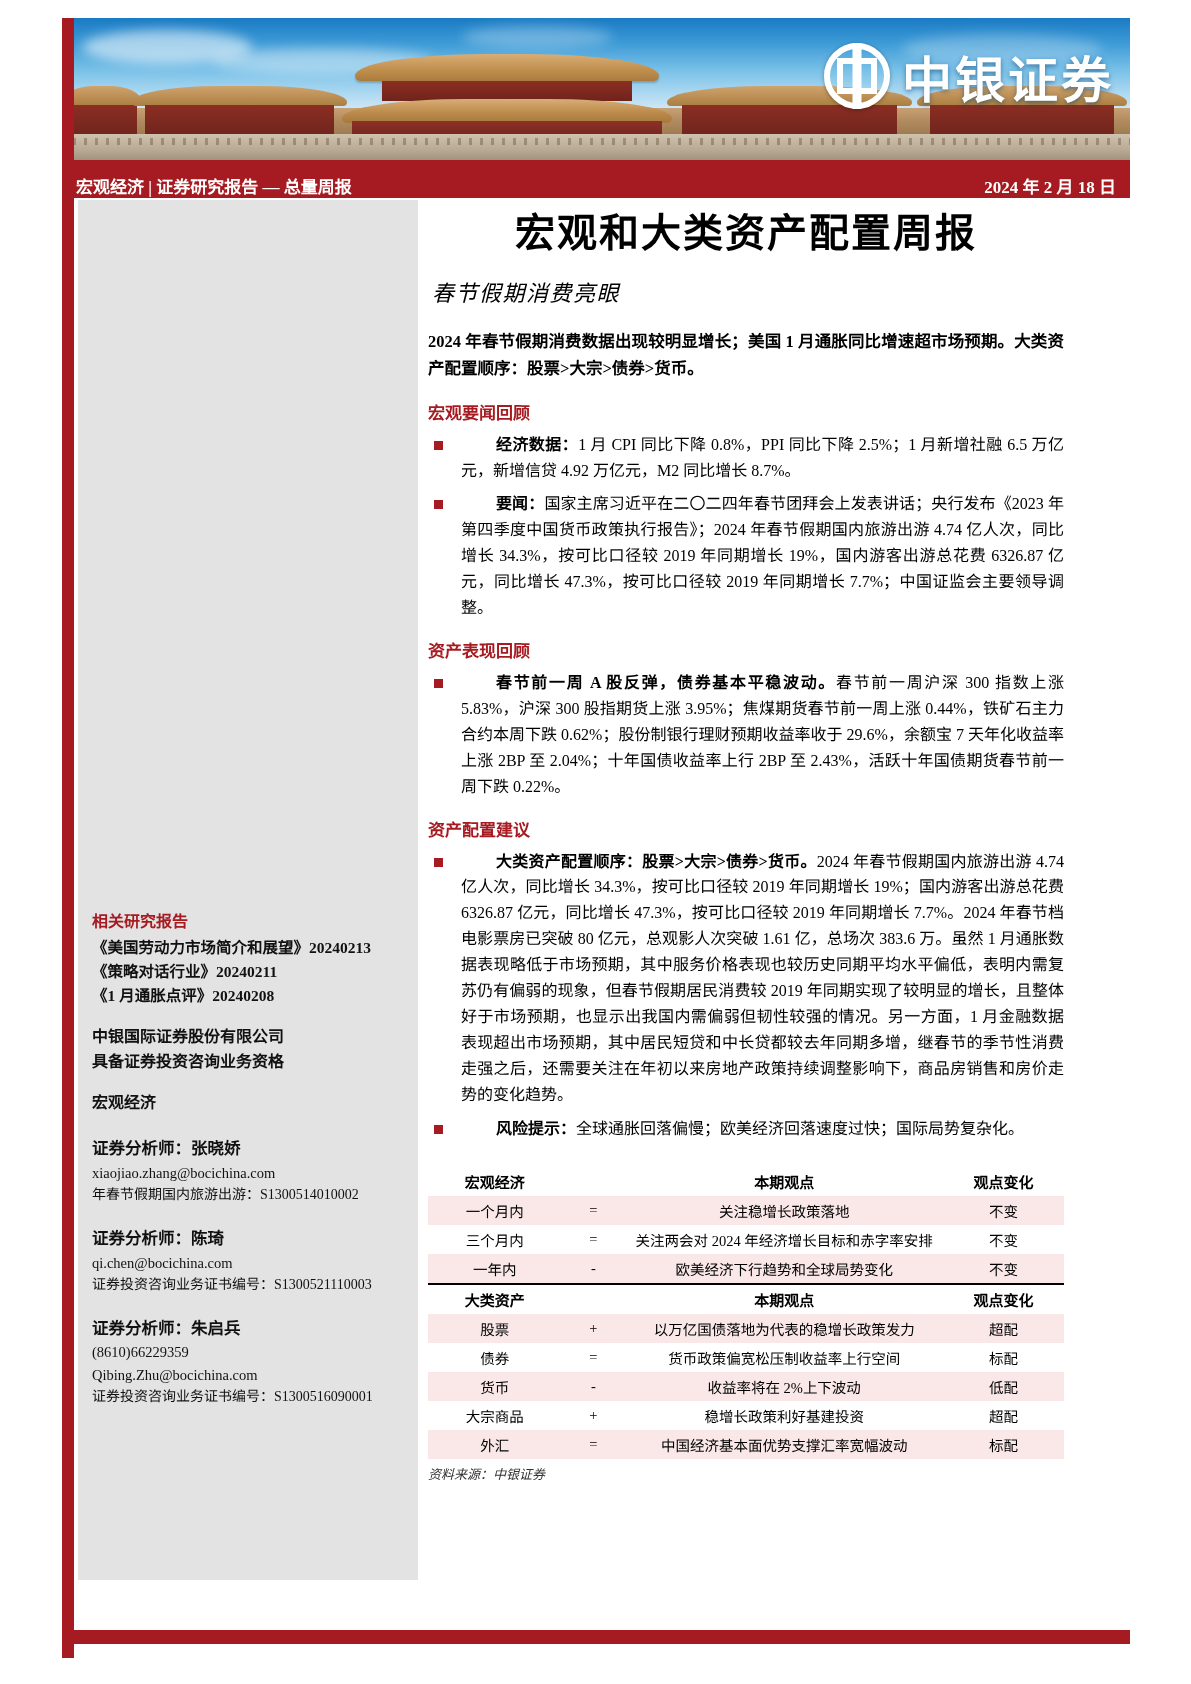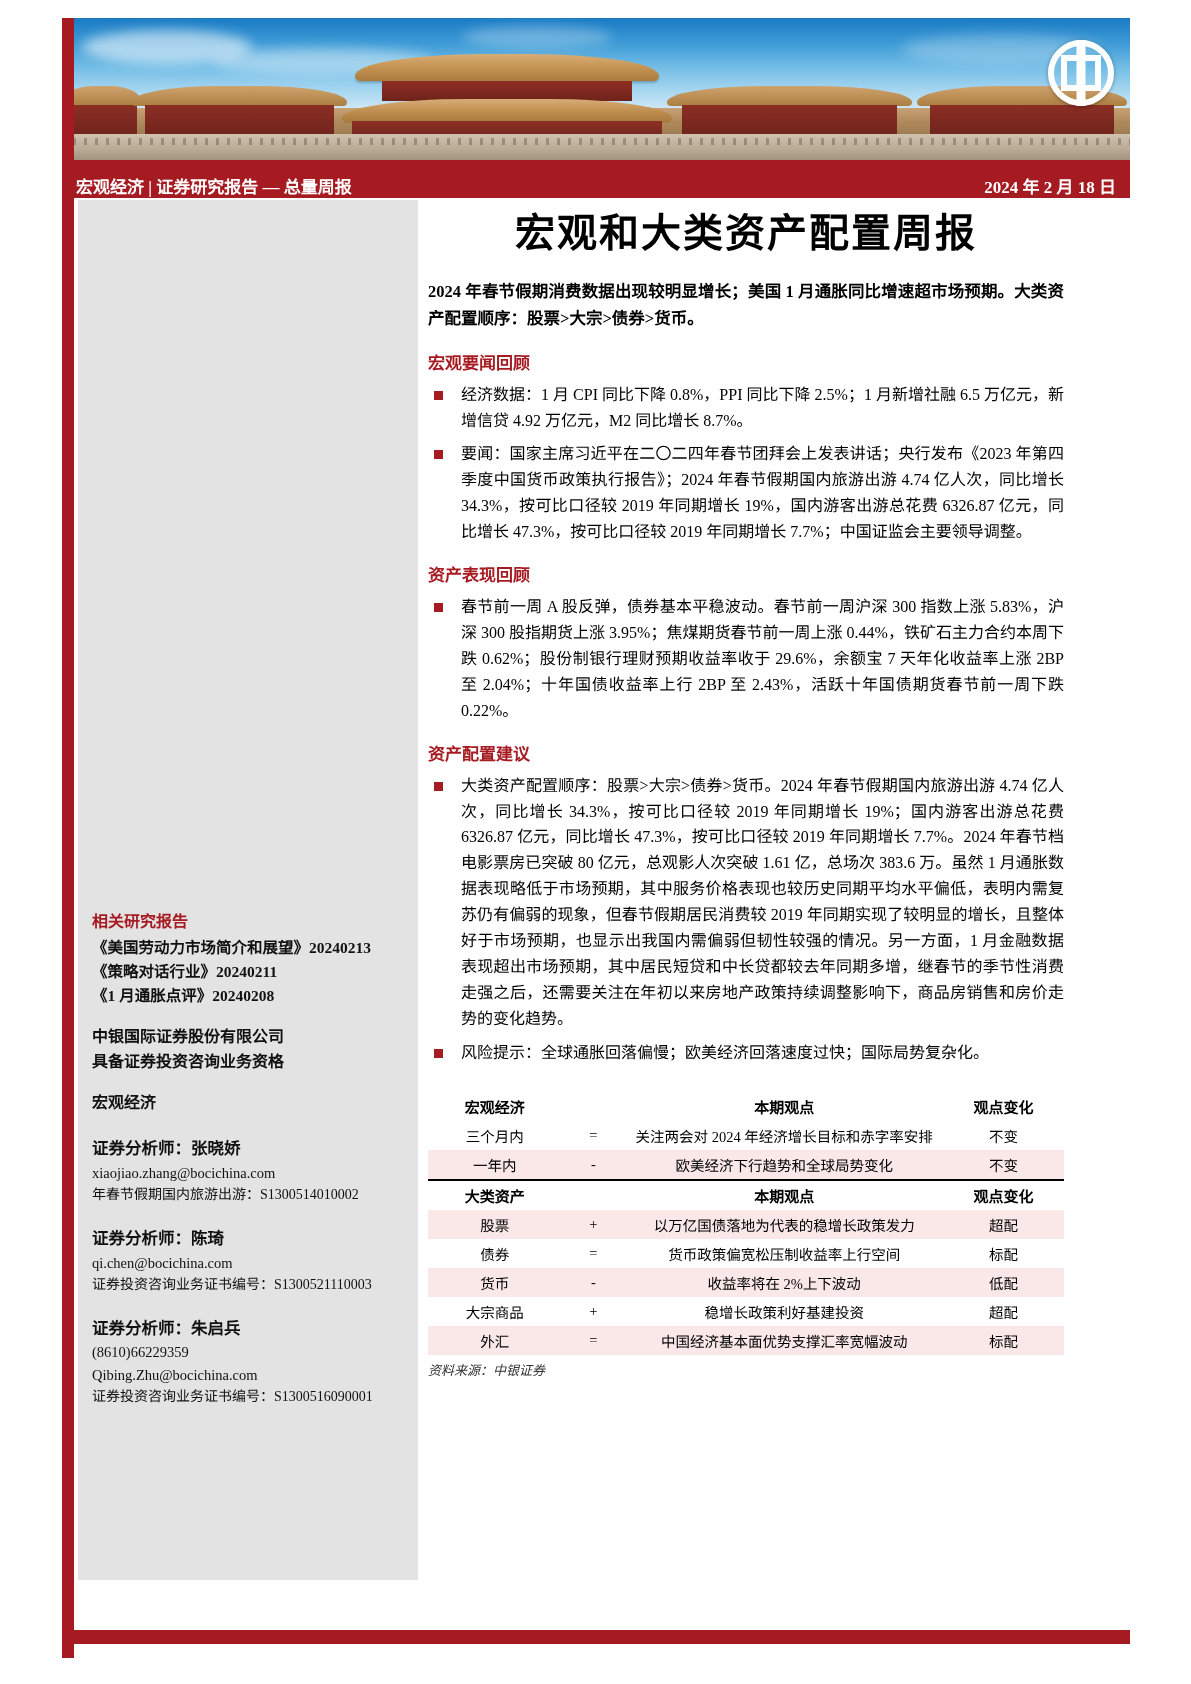--- a/index.html
+++ b/index.html
@@ -263,21 +263,21 @@
     margin-top: 9px;
     margin-right: 18px;
     margin-left: 6px;
   }
   .bullet .btxt {
     flex: 1 1 auto;
     text-align: justify;
     text-justify: inter-ideograph;
     color: #000;
   }
-  .bullet .btxt b { font-weight: 400; }
+  .bullet .btxt b { font-weight: 700; margin-left: 35px; }
 
   
   .tbl-wrap { margin-top: 26px; }
   .tbl-title {
     font-size: 17px;
     font-weight: 700;
     margin-bottom: 7px;
     color: #000;
   }
   table.vt {
@@ -348,20 +348,21 @@
       <div class="hall-roof-top"></div>
       <div class="hall-body"></div>
       <div class="hall-roof-low"></div>
       <div class="hall-base"></div>
     </div>
 
     <div class="terrace"></div>
 
     <div class="logo">
       <div class="logo-mark"></div>
+      <div class="logo-text">中银证券</div>
     </div>
   </div>
 
   <div class="redbar">
     <div class="left">宏观经济 | 证券研究报告 — 总量周报</div>
     <div class="right">2024 年 2 月 18 日</div>
   </div>
 
   <div class="spine"></div>
   <div class="spine-bottom"></div>
@@ -397,20 +398,21 @@
       <div class="sb-plain">(8610)66229359</div>
       <div class="sb-plain">Qibing.Zhu@bocichina.com</div>
       <div class="sb-small">证券投资咨询业务证书编号：S1300516090001</div>
 
     </div>
   </div>
 
   <div class="main">
 
     <div class="doc-title">宏观和大类资产配置周报</div>
+    <div class="doc-sub">春节假期消费亮眼</div>
     <div class="lede">2024 年春节假期消费数据出现较明显增长；美国 1 月通胀同比增速超市场预期。大类资产配置顺序：股票&gt;大宗&gt;债券&gt;货币。</div>
 
     <div class="sec-h">宏观要闻回顾</div>
     <div class="bullet">
       <span class="sq"></span>
       <span class="btxt"><b>经济数据：</b><span>1 月 CPI 同比下降 0.8%，PPI 同比下降 2.5%；1 月新增社融 6.5 万亿元，新增信贷 4.92 万亿元，M2 同比增长 8.7%。</span></span>
     </div>
     <div class="bullet">
       <span class="sq"></span>
       <span class="btxt"><b>要闻：</b><span>国家主席习近平在二〇二四年春节团拜会上发表讲话；央行发布《2023 年第四季度中国货币政策执行报告》；2024 年春节假期国内旅游出游 4.74 亿人次，同比增长 34.3%，按可比口径较 2019 年同期增长 19%，国内游客出游总花费 6326.87 亿元，同比增长 47.3%，按可比口径较 2019 年同期增长 7.7%；中国证监会主要领导调整。</span></span>
@@ -437,20 +439,26 @@
       <table class="vt">
         <thead>
           <tr class="hdr-row">
             <th class="c-name">宏观经济</th>
             <th class="c-sign"></th>
             <th class="c-view">本期观点</th>
             <th class="c-chg">观点变化</th>
           </tr>
         </thead>
         <tbody>
+          <tr class="alt">
+            <td class="c-name">一个月内</td>
+            <td class="c-sign">=</td>
+            <td class="c-view">关注稳增长政策落地</td>
+            <td class="c-chg">不变</td>
+          </tr>
           <tr>
             <td class="c-name">三个月内</td>
             <td class="c-sign">=</td>
             <td class="c-view">关注两会对 2024 年经济增长目标和赤字率安排</td>
             <td class="c-chg">不变</td>
           </tr>
           <tr class="alt">
             <td class="c-name">一年内</td>
             <td class="c-sign">-</td>
             <td class="c-view">欧美经济下行趋势和全球局势变化</td>

